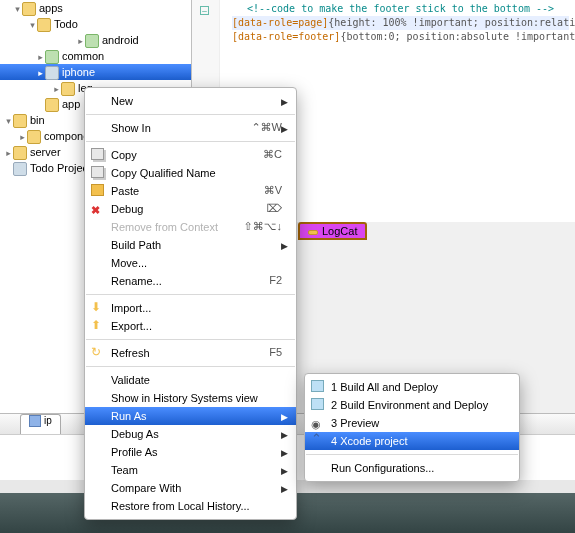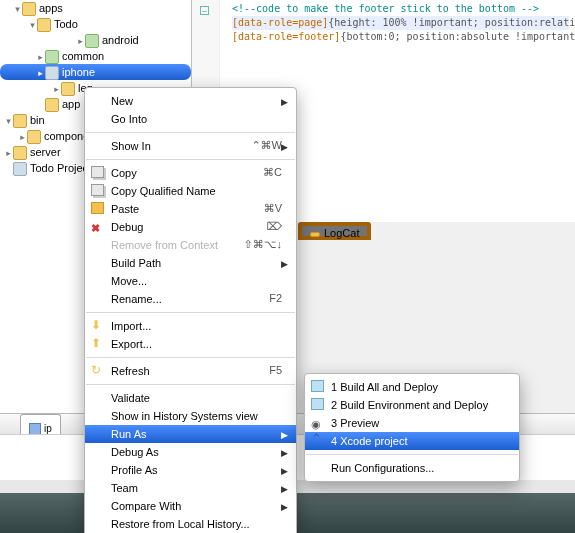--- a/index.html
+++ b/index.html
@@ -44,21 +44,20 @@
     display:inline-block; width:14px; height:14px;
     border-radius:2px; vertical-align:middle;
   }
   .folder { background:#f6d57a; border:1px solid #c9a33a; }
   .file-js { background:#bde0b1; border:1px solid #7bb66a; }
   .file-gen { background:#cfdde8; border:1px solid #9ab; }
   .tree-row.sel {
     background:#2a6fde;
     background: linear-gradient(#4a8dff,#1d5fd0);
     color:#fff;
-    border-radius:7px;
   }
   .tree-row.sel .twisty { color:#fff; }
   .tree-lbl { padding-left: 3px; }
 
   .code-panel {
     position:absolute; left:192px; top:0; right:0; height:222px;
     background:#fff;
     font-family: Menlo, Consolas, monospace;
     font-size:10px;
     padding: 2px 6px;
@@ -69,43 +68,43 @@
   .code-gut {
     position:absolute; left:0; top:0; width:28px; bottom:0;
     background:#f7f7f7;
     border-right:1px solid #eee;
   }
   .code-gut .minus {
     position:absolute; left:8px; top:6px;
     width:9px;height:9px;border:1px solid #6ba;
     color:#6ba; font-size:9px; line-height:8px; text-align:center;
   }
-  .code-content { padding-left: 34px; }
+  .code-content { padding-left: 34px; text-align: center; }
   .cmt { color:#0a8c8c; }
   .attr { color:#c46a00; }
   .hl { background:#e7efff; }
 
   .logcat {
     position:absolute; left:298px; top:222px; height:18px;
-    border:4px solid #a16207; background:#737373;
+    border:2px solid #a16207; background:#d946ef;
     border-radius:3px 3px 0 0;
     padding: 1px 8px;
     font-size: 11px;
   }
   .logcat .dot {
     display:inline-block; width:10px; height:5px; background:#f3c04d;
     border:1px solid #c9972c; border-radius:2px; vertical-align:middle;
     margin-right:4px;
   }
 
   .editor-tab {
     position:absolute; left:20px; top:414px; height:20px;
     border:1px solid #aaa; border-bottom:none;
     background:#fff; border-radius:3px 3px 0 0;
-    padding: 8px 8px;
+    padding: 0 8px;
     font-size: 10px;
   }
   .editor-tab .sq {
     display:inline-block; width:12px;height:12px;
     background:#8fb3e8; border:1px solid #5a7fb8; vertical-align:middle;
     margin-right:3px;
   }
   .lower-white {
     position:absolute; left:0; top:434px; right:0; height:46px;
     background:#fff; border-top:1px solid #ccc;
@@ -200,21 +199,20 @@
 
   <div class="toolbar-strip"></div>
   <div class="editor-tab">
     <span class="sq"></span><span>ip</span>
   </div>
   <div class="lower-white"></div>
 </div>
 
 <div class="menu menu-1" id="menu1">
     <div class="mi"><span>New</span><span class="sub">▶</span></div>
-    <div class="mi"><span>Go Into</span></div>
     <div class="mi sep"></div>
     <div class="mi"><span>Show In</span><span class="rk">⌃⌘W</span><span class="sub">▶</span></div>
     <div class="mi sep"></div>
     <div class="mi"><span class="mic ic-copy"></span><span>Copy</span><span class="rk">⌘C</span></div>
     <div class="mi"><span class="mic ic-copy"></span><span>Copy Qualified Name</span></div>
     <div class="mi"><span class="mic ic-paste"></span><span>Paste</span><span class="rk">⌘V</span></div>
     <div class="mi"><span class="mic ic-del">✖</span><span>Debug</span><span class="rk">⌦</span></div>
     <div class="mi disabled"><span>Remove from Context</span><span class="rk">⇧⌘⌥↓</span></div>
     <div class="mi"><span>Build Path</span><span class="sub">▶</span></div>
     <div class="mi"><span>Move...</span></div>

